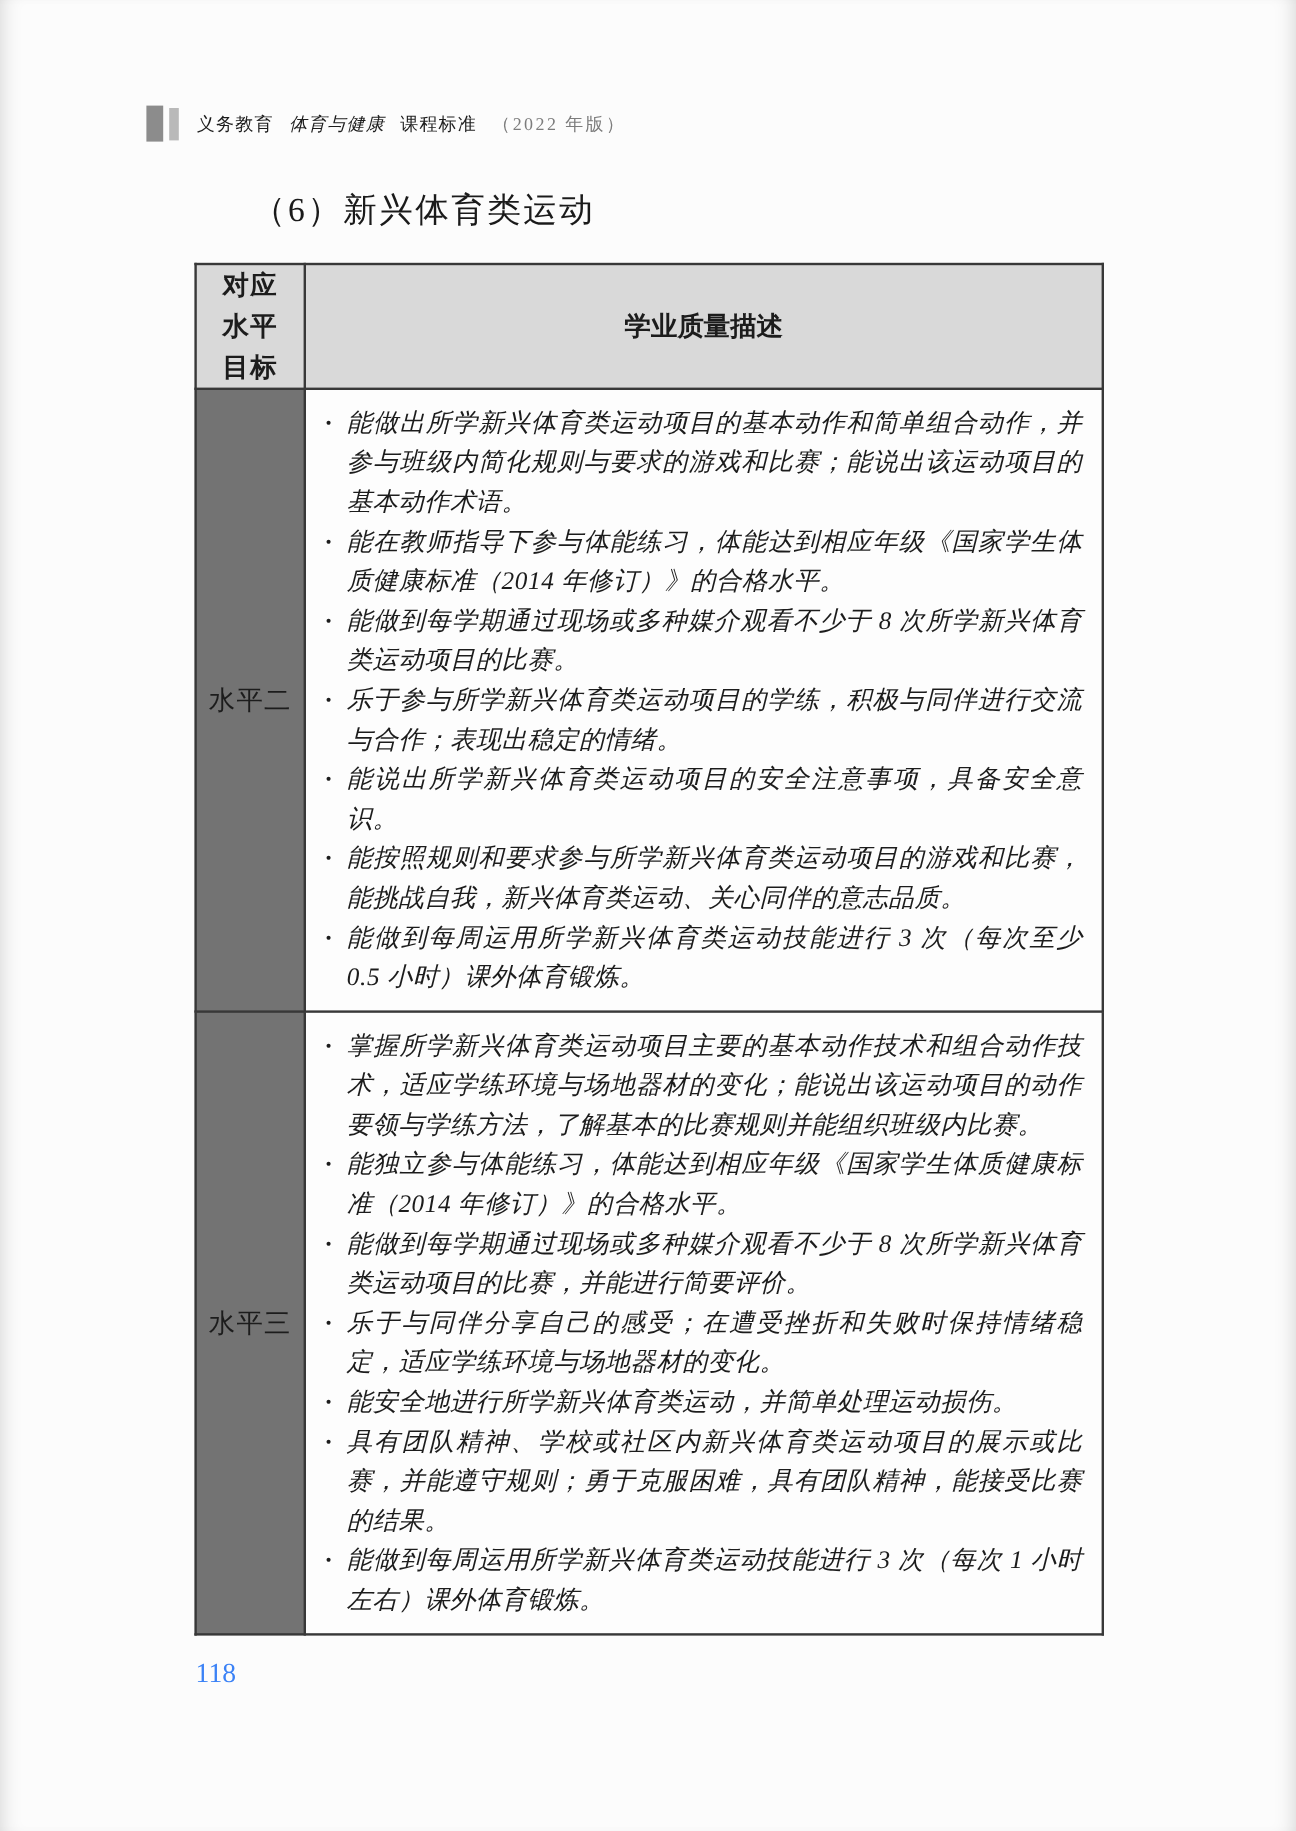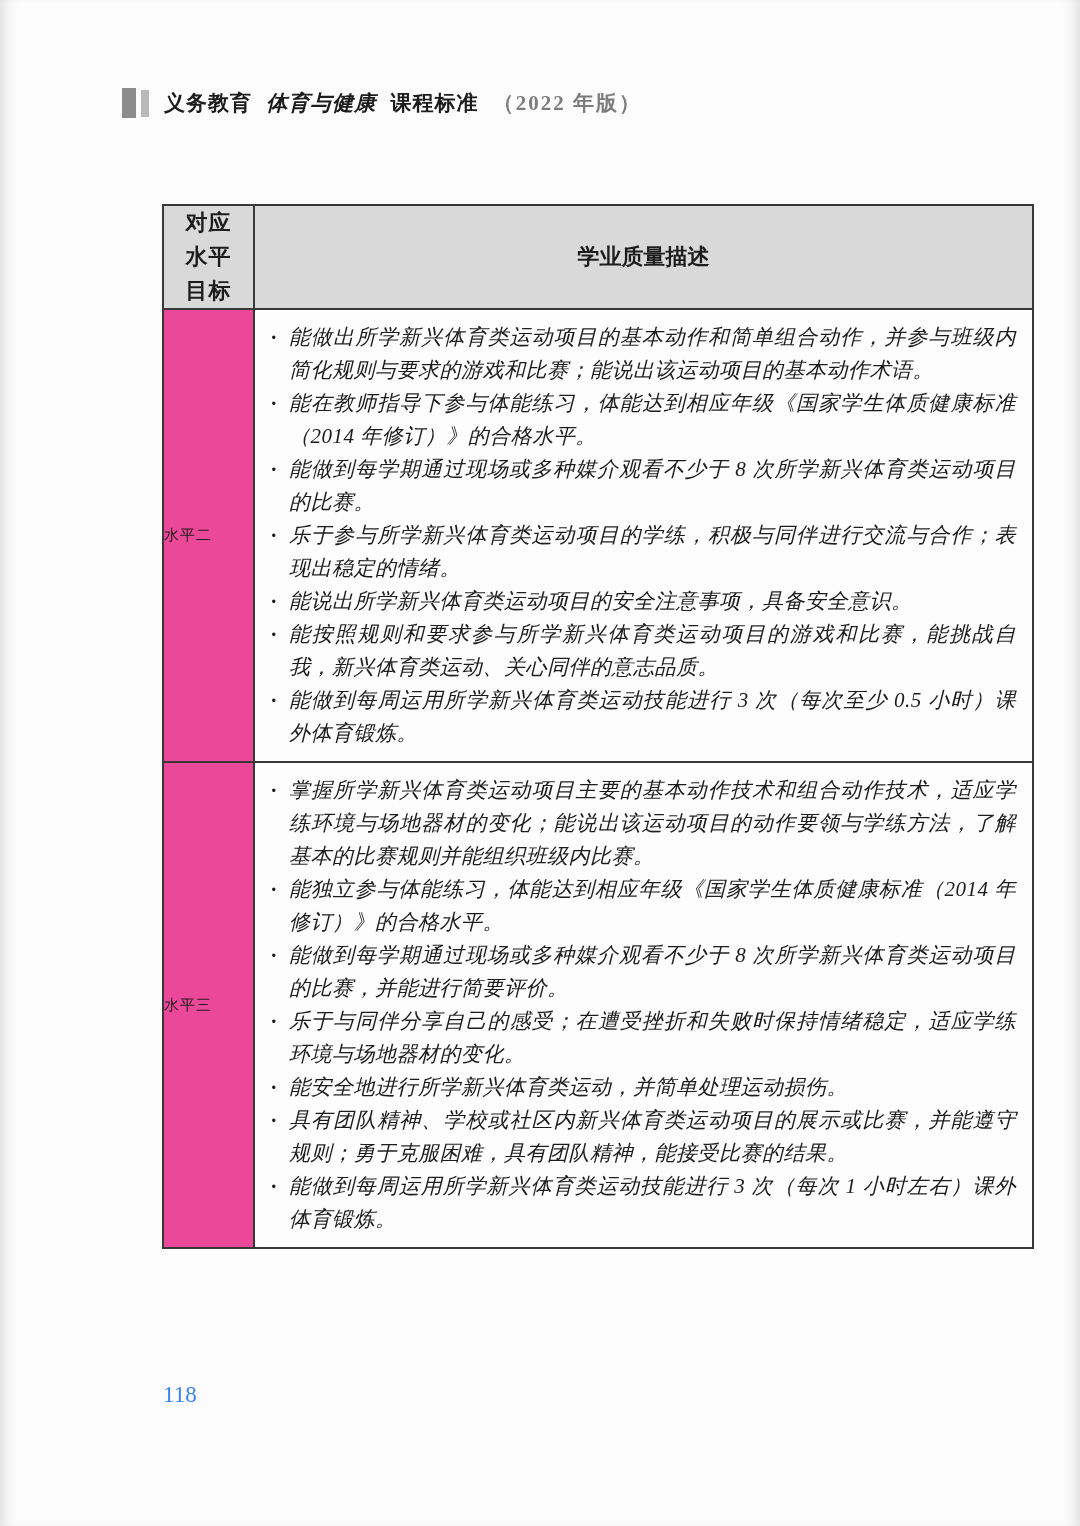--- a/index.html
+++ b/index.html
@@ -20,41 +20,41 @@
   
   .running-head {
     position: absolute;
     top: 88px;
     left: 122px;
     display: flex;
     align-items: center;
   }
   .marker-bar-dark  { width: 14px; height: 30px; background: #8c8c8c; }
   .marker-bar-light { width: 8px;  height: 27px; background: #b9b9b9; margin-left: 5px; }
-  .running-text { margin-left: 15px; font-size: 21px; font-weight: bold; letter-spacing: 1px; white-space: nowrap; }
+  .running-text { margin-left: 15px; font-size: 15px; font-weight: normal; letter-spacing: 1px; white-space: nowrap; }
   .running-text .seg { margin-right: 8px; }
   .running-text .subject { font-style: italic; }
   .running-text .edition { color: #7c7c7c; letter-spacing: 2px; }
 
   
   .section-title {
     position: absolute;
     top: 156px;
     left: 210px;
     font-size: 28px;
     letter-spacing: 2px;
     color: #1a1a1a;
   }
 
   
   .quality-table {
     position: absolute;
     left: 162px;
-    top: 204px;
-    width: 872px;
+    top: 219px;
+    width: 758px;
     border-collapse: collapse;
     table-layout: fixed;
     font-size: 21px;
   }
   .quality-table th, .quality-table td {
     border: 2px solid #383838;
   }
   .quality-table col.level-col { width: 91px; }
   .quality-table thead th {
     height: 85px;
@@ -63,24 +63,25 @@
     font-size: 22px;
     text-align: center;
     vertical-align: middle;
   }
   .quality-table thead th.level-head {
     padding: 0 14px;
     line-height: 34px;
     letter-spacing: 1px;
   }
   .level-cell {
+    text-align: center;
     vertical-align: middle;
-    font-size: 15px;
+    font-size: 22px;
     letter-spacing: 1px;
-    background: #ec4899;
+    background: #737373;
   }
   .desc-cell {
     vertical-align: top;
     padding: 11px 16px 11px 10px;
     background: #fdfdfd;
   }
   ul.bullets { list-style: none; }
   ul.bullets li {
     position: relative;
     padding-left: 24px;
@@ -115,20 +116,21 @@
     <span class="marker-bar-dark"></span>
     <span class="marker-bar-light"></span>
     <span class="running-text">
       <span class="seg">义务教育</span>
       <span class="seg subject">体育与健康</span>
       <span class="seg">课程标准</span>
       <span class="seg edition">（2022 年版）</span>
     </span>
   </div>
 
+  <div class="section-title">（6）新兴体育类运动</div>
 
   <table class="quality-table">
     <colgroup>
       <col class="level-col">
       <col>
     </colgroup>
     <thead>
       <tr>
         <th class="level-head">对应水平目标</th>
         <th>学业质量描述</th>

